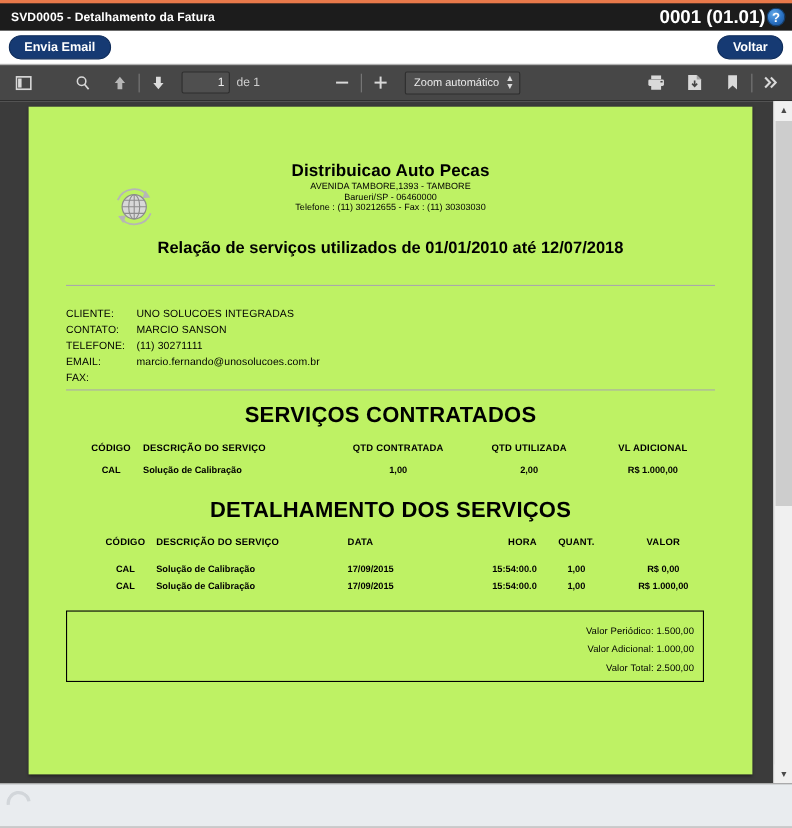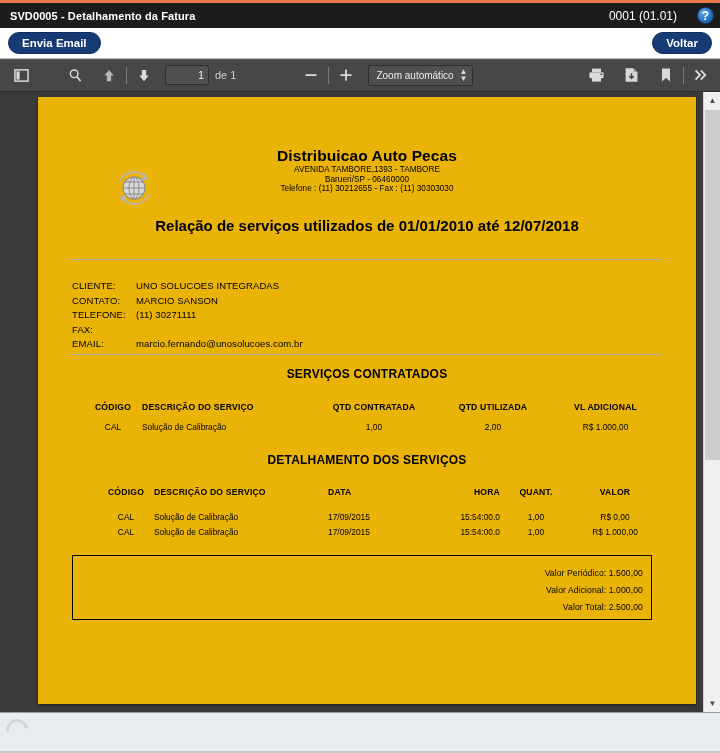--- a/index.html
+++ b/index.html
@@ -17,21 +17,21 @@
     border-top: 3px solid #e8794a;
     display: flex; align-items: center;
     color: #ffffff;
   }
   .titlebar-text {
     font-size: 11px; font-weight: bold; margin-left: 10px;
     letter-spacing: .1px; white-space: nowrap;
   }
   .titlebar-spacer { flex: 1; }
   .titlebar-version {
-    font-size: 12px; font-weight: normal; margin-right: 20px; white-space: nowrap;
+    font-size: 17px; font-weight: bold; margin-right: 1px; white-space: nowrap;
   }
   .help-icon {
     width: 17px; height: 17px; border-radius: 50%;
     background: radial-gradient(circle at 35% 30%, #62a8e8 0%, #2a72c4 55%, #1d4f91 100%);
     border: 1px solid #16406f;
     color: #ffffff; font-size: 12px; font-weight: bold;
     display: flex; align-items: center; justify-content: center;
     margin-right: 6px; line-height: 1;
   }
 
@@ -113,23 +113,22 @@
   
   .viewer {
     position: absolute; left: 0; top: 92px; width: 720px; height: 620px;
     background: #3b3b3b;
     overflow: hidden;
   }
   .page {
     position: absolute;
     left: 26px; top: 5px;
     width: 658px; height: 607px;
-    background: #eab308;
+    background: #bef264;
     box-shadow: 0 1px 3px rgba(0,0,0,.5);
-    margin-left: 12px;
   }
 
   
   .scrollbar {
     position: absolute; right: 0; top: 92px; width: 17px; height: 620px;
     background: #f0f0f0;
     border-left: 1px solid #d2d2d2;
   }
   .sb-arrow {
     position: absolute; left: 0; width: 17px; height: 17px;
@@ -198,39 +197,40 @@
   .info {
     position: absolute; left: 34px; top: 182px;
     font-size: 9.5px; line-height: 14.5px;
   }
   .info-row { display: flex; }
   .info-label { width: 64px; letter-spacing: .1px; }
   .info-value { letter-spacing: .1px; }
 
   .sec-title {
     position: absolute; left: 0; width: 100%; text-align: center;
-    font-size: 12px; font-weight: bold; letter-spacing: .2px;
+    font-size: 20px; font-weight: bold; letter-spacing: .2px;
   }
   .sec1 { top: 270px; }
   .sec2 { top: 356px; }
 
   table.tbl {
     position: absolute;
     border-collapse: collapse;
     font-size: 8.6px;
   }
   table.tbl th {
     font-weight: bold; font-size: 8.6px;
     padding: 0 0 10px 0;
     letter-spacing: .2px;
     white-space: nowrap;
   }
   table.tbl td {
     font-size: 8.4px; padding: 0;
     white-space: nowrap;
+    font-weight: bold;
   }
 
   
   .tbl-contr { left: 46px; top: 305px; width: 575px; }
   .tbl-contr .c-code { width: 58px; text-align: center; }
   .tbl-contr .c-desc { width: 172px; text-align: left; }
   .tbl-contr .c-qtdc { width: 120px; text-align: center; }
   .tbl-contr .c-qtdu { width: 118px; text-align: center; }
   .tbl-contr .c-vlad { width: 107px; text-align: center; }
 
@@ -418,26 +418,26 @@
         </div>
         <div class="info-row">
           <span class="info-label">CONTATO:</span>
           <span class="info-value">MARCIO SANSON</span>
         </div>
         <div class="info-row">
           <span class="info-label">TELEFONE:</span>
           <span class="info-value">(11) 30271111</span>
         </div>
         <div class="info-row">
+          <span class="info-label">EMAIL:</span>
+          <span class="info-value">marcio.fernando@unosolucoes.com.br</span>
+        </div>
+        <div class="info-row">
           <span class="info-label">FAX:</span>
           <span class="info-value"></span>
-        </div>
-        <div class="info-row">
-          <span class="info-label">EMAIL:</span>
-          <span class="info-value">marcio.fernando@unosolucoes.com.br</span>
         </div>
       </div>
 
       <div class="hr hr2"></div>
 
       <div class="sec-title sec1">SERVIÇOS CONTRATADOS</div>
 
       <table class="tbl tbl-contr">
         <thead>
           <tr>

